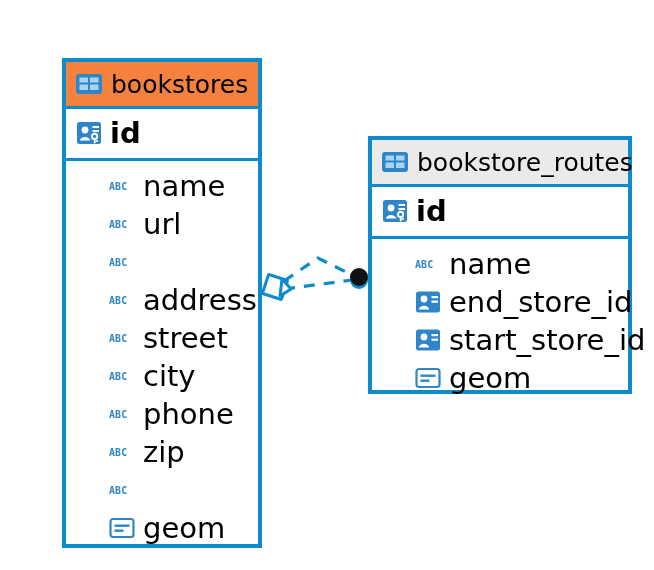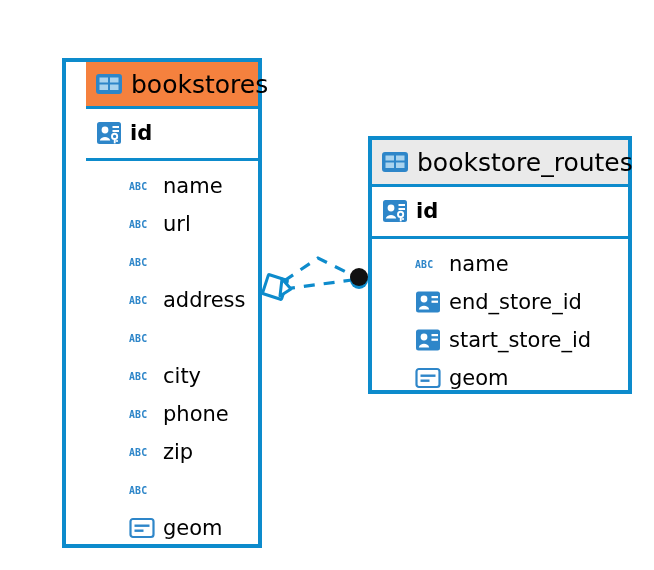--- a/index.html
+++ b/index.html
@@ -55,21 +55,21 @@
     margin-left: 33px;
   }
 
   .field {
     display: flex;
     align-items: center;
     gap: 8px;
     height: 38px;
   }
   .field-label {
-    font-size: 21px;
+    font-size: 29px;
     color: #000000;
     line-height: 1;
     white-space: nowrap;
   }
   .field-label.pk {
     font-weight: bold;
   }
 
   
   .icon {
@@ -105,21 +105,21 @@
       <rect x="-10" y="-10" width="20" height="20" rx="1" transform="rotate(18)" fill="#ffffff" stroke="#0d8bcc" stroke-width="3"></rect>
       <path d="M 7 -8 L 16 2 L 5 9 Z" fill="#ffffff" stroke="#0d8bcc" stroke-width="3" stroke-linejoin="round"></path>
     </g>
 
     <g transform="translate(359,277)">
       <circle cx="0" cy="3" r="9" fill="#0d8bcc"></circle>
       <circle cx="0" cy="0" r="9" fill="#111111"></circle>
     </g>
   </svg>
 
-  <div class="entity" style="left:62px; top:58px; width:200px; height:490px;padding-left:20px;">
+  <div class="entity" style="left:62px; top:58px; width:200px; height:490px;">
 
     <div class="entity-header accent">
       <span class="icon">
         <svg width="26" height="20" viewBox="0 0 26 20">
           <rect x="1" y="1" width="24" height="18" rx="2" fill="#2e86c9" stroke="#2e86c9" stroke-width="2"></rect>
           <rect x="3.5" y="3.5" width="8.5" height="5" fill="#a9d3ee"></rect>
           <rect x="14" y="3.5" width="8.5" height="5" fill="#a9d3ee"></rect>
           <rect x="3.5" y="10.5" width="8.5" height="5.5" fill="#a9d3ee"></rect>
           <rect x="14" y="10.5" width="8.5" height="5.5" fill="#a9d3ee"></rect>
         </svg>
@@ -181,20 +181,21 @@
         </span>
         <span class="field-label">address</span>
       </div>
 
       <div class="field">
         <span class="icon">
           <svg width="26" height="14" viewBox="0 0 33 14">
             <text x="0" y="11.5" font-family="'DejaVu Sans Mono','Liberation Mono',monospace" font-size="12.5" font-weight="bold" fill="#2e86c9" letter-spacing="0.2">ABC</text>
           </svg>
         </span>
+        <span class="field-label">street</span>
       </div>
 
       <div class="field">
         <span class="icon">
           <svg width="26" height="14" viewBox="0 0 33 14">
             <text x="0" y="11.5" font-family="'DejaVu Sans Mono','Liberation Mono',monospace" font-size="12.5" font-weight="bold" fill="#2e86c9" letter-spacing="0.2">ABC</text>
           </svg>
         </span>
         <span class="field-label">city</span>
       </div>

